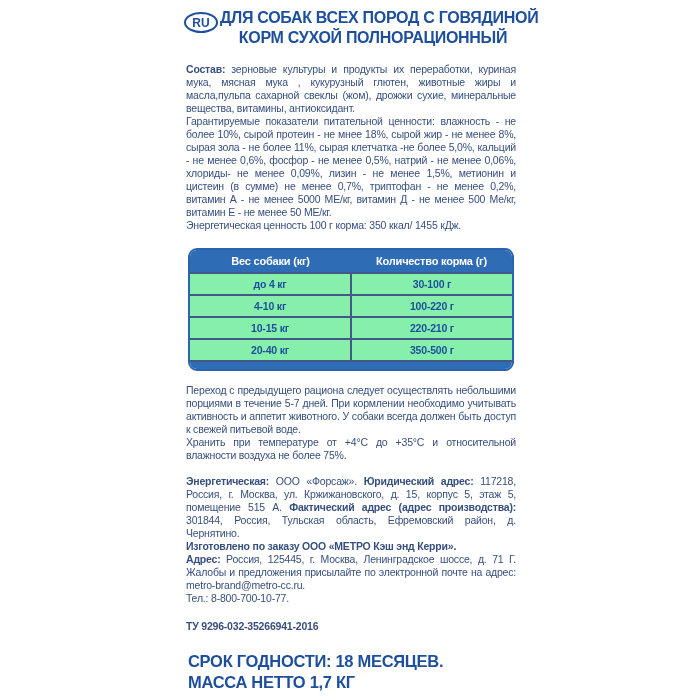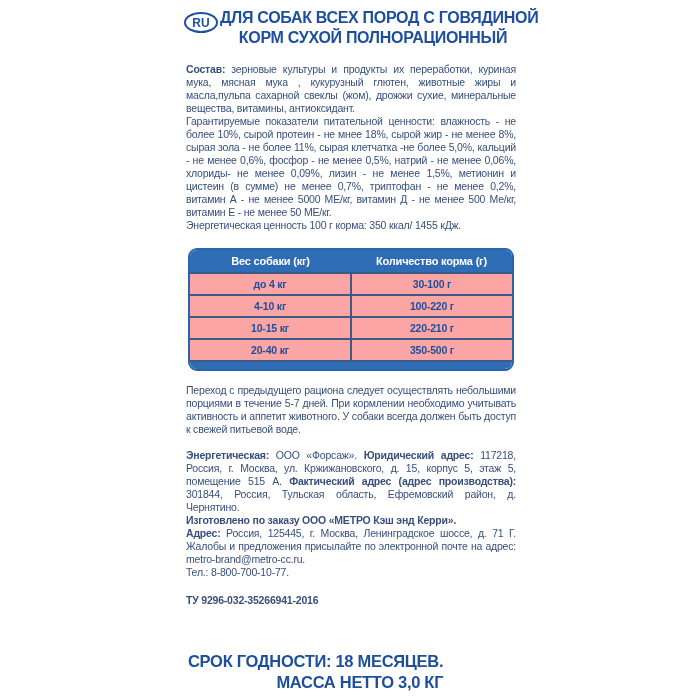--- a/index.html
+++ b/index.html
@@ -47,36 +47,35 @@
   
   .table{
     margin:16px 2px 0 2px;border:2px solid var(--table-border);
     border-radius:9px;overflow:hidden;background:#fff;
   }
   .t-head{display:flex;background:var(--table-header-bg);}
   .t-hcell{
     flex:1;color:var(--table-header-text);font-weight:bold;font-size:11px;
     line-height:13px;text-align:center;padding:5px 0 4px;letter-spacing:-0.2px;
   }
-  .t-row{display:flex;background:#fca5a5;border-top:2px solid var(--table-divider);}
+  .t-row{display:flex;background:#86efac;border-top:2px solid var(--table-divider);}
   .t-cell{
     flex:1;color:var(--accent-blue);font-weight:bold;font-size:10.5px;
     line-height:13px;text-align:center;padding:4px 0 3px;letter-spacing:-0.2px;
   }
   .t-cell:first-child{border-right:2px solid var(--table-divider);}
   .t-bottom{height:9px;background:var(--table-header-bg);border-top:2px solid var(--table-divider);}
 
   .standard{font-weight:bold;}
 
   
   .footer{
     position:absolute;left:188px;top:651px;color:var(--accent-blue);
     font-weight:bold;font-size:16.5px;line-height:21px;letter-spacing:-0.3px;
     white-space:nowrap;
-    text-align:right;
   }
 </style>
 </head>
 <body>
 
 <div class="page">
 
   <header class="header">
     <span class="ru-badge">RU</span>
     <div class="title">
@@ -112,31 +111,32 @@
       </div>
       <div class="t-row">
         <div class="t-cell">20-40 кг</div>
         <div class="t-cell">350-500 г</div>
       </div>
       <div class="t-bottom"></div>
     </div>
 
     <p class="mt">Переход с предыдущего рациона следует осуществлять небольшими порциями в течение 5-7 дней. При кормлении необходимо учитывать активность и аппетит животного. У собаки всегда должен быть доступ к свежей питьевой воде.</p>
 
+    <p>Хранить при температуре от +4°С до +35°С и относительной влажности воздуха не более 75%.</p>
 
     <p class="mt"><span class="bold">Энергетическая:</span><span> ООО «Форсаж». </span><span class="bold">Юридический адрес:</span><span> 117218, Россия, г. Москва, ул. Кржижановского, д. 15, корпус 5, этаж 5, помещение 515 А. </span><span class="bold">Фактический адрес (адрес производства):</span><span> 301844, Россия, Тульская область, Ефремовский район, д. Чернятино.</span></p>
 
     <p class="bold">Изготовлено по заказу ООО «МЕТРО Кэш энд Керри».</p>
 
     <p><span class="bold">Адрес:</span><span> Россия, 125445, г. Москва, Ленинградское шоссе, д. 71 Г. Жалобы и предложения присылайте по электронной почте на адрес: metro-brand@metro-cc.ru.</span></p>
 
     <p>Тел.: 8-800-700-10-77.</p>
 
     <p class="standard mt-lg">ТУ 9296-032-35266941-2016</p>
 
   </main>
 
   <footer class="footer">
     <div>СРОК ГОДНОСТИ: 18 МЕСЯЦЕВ.</div>
-    <div>МАССА НЕТТО 3,0 КГ</div>
+    <div>МАССА НЕТТО 1,7 КГ</div>
   </footer>
 
 </div>
 
 </body></html>

